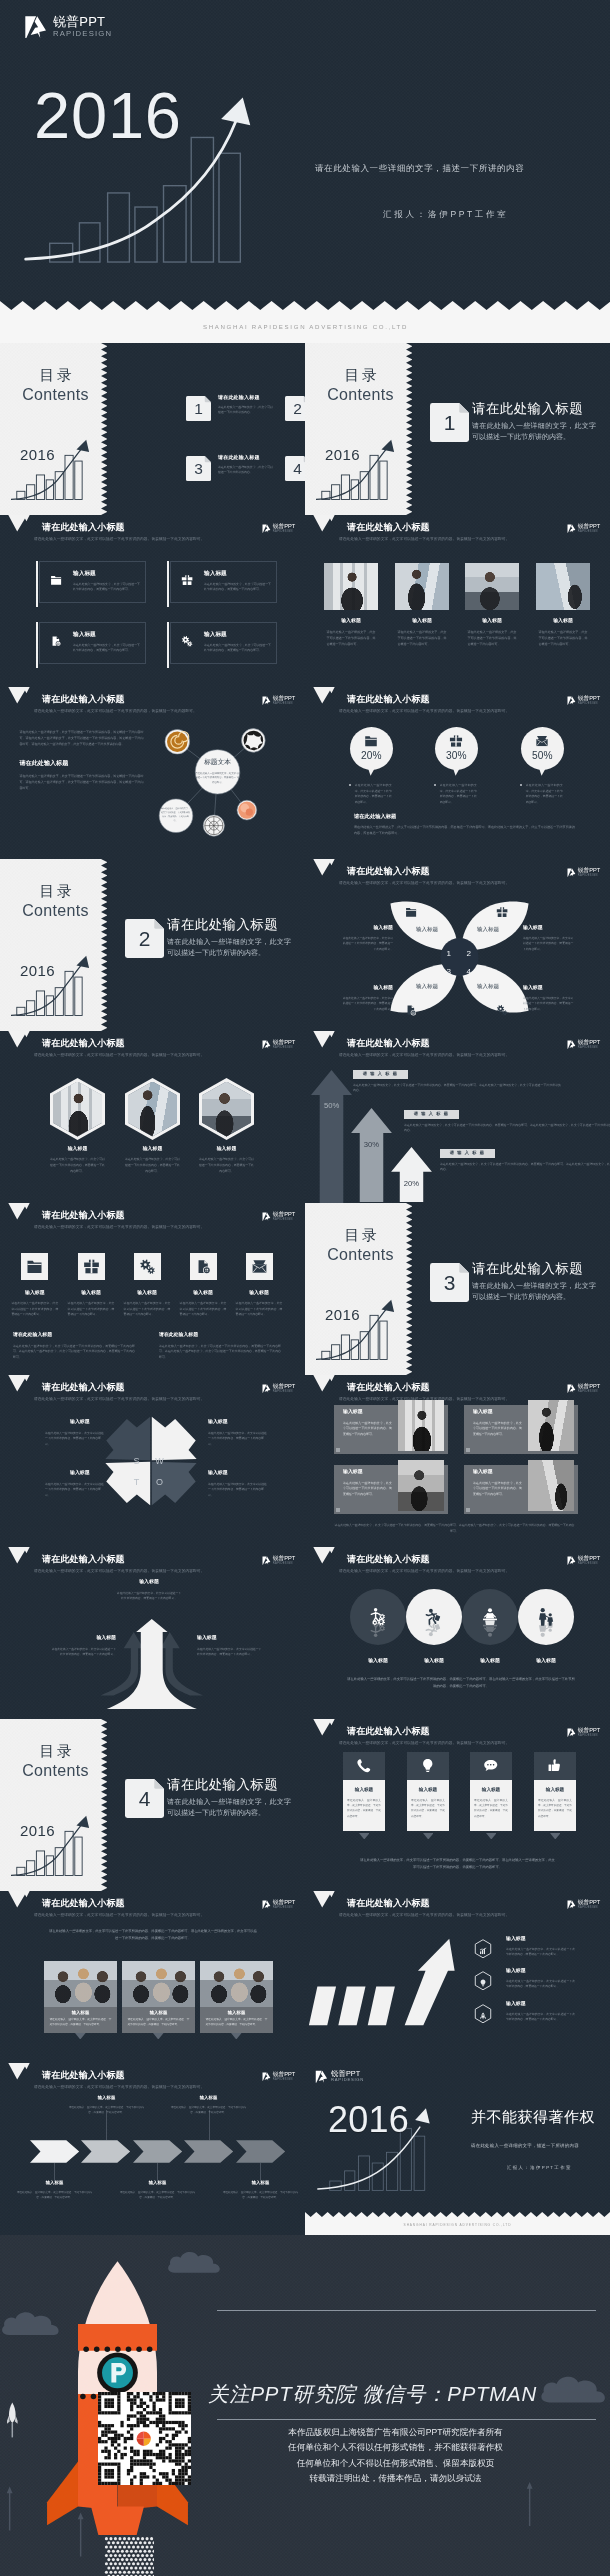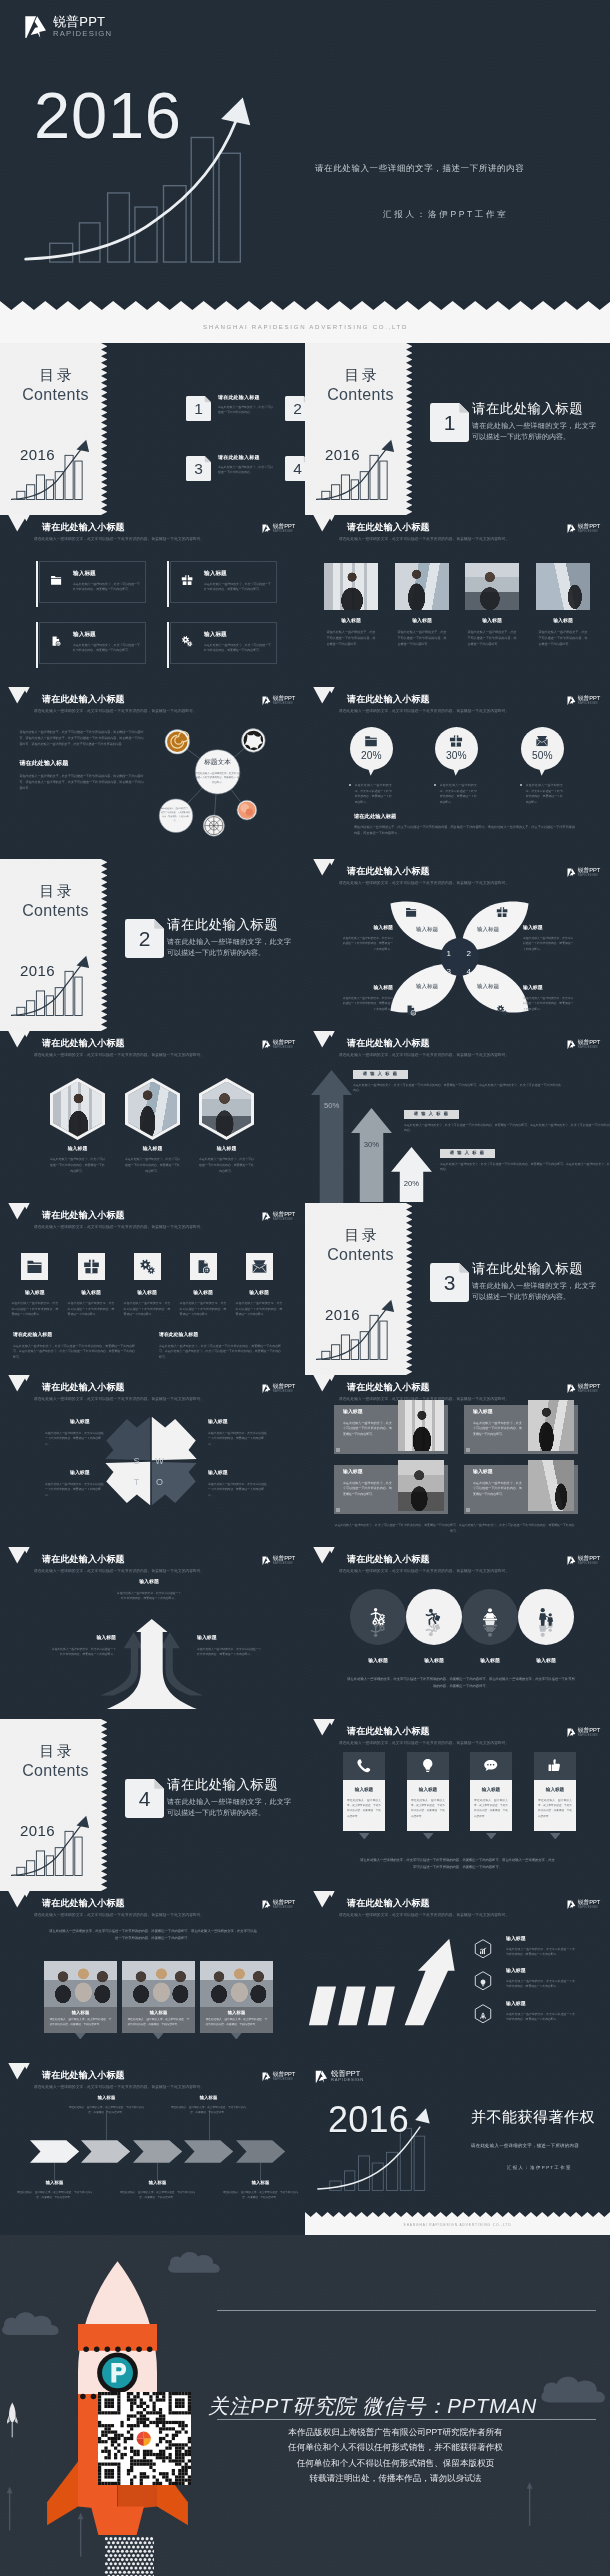--- a/index.html
+++ b/index.html
@@ -285,21 +285,21 @@
 .exhaust{position:absolute;left:104px;top:301px;width:50px;height:44px;display:block;}
 .qr{position:absolute;left:98px;top:157px;width:93px;height:93px;display:block;}
 .qrlogo{position:absolute;left:134px;top:194px;width:19.5px;height:19.5px;}
 .qrlogo svg{width:19.5px;height:19.5px;display:block;}
 .ftop{position:absolute;left:217px;top:75px;width:379px;height:0.8px;background:#8b949f;}
 .fhl{position:absolute;left:212px;top:85px;font-size:50px;font-weight:700;letter-spacing:-0.8px;line-height:1;
   white-space:nowrap;font-family:"Liberation Sans",sans-serif;}
 .fh1{color:#ffffff;text-shadow:3.3px 3.3px 0 #161d27;}
 .fh2{color:#ffffff;margin-left:21px;text-shadow:3.3px 3.3px 0 #161d27;}
 .ftag{position:absolute;left:208px;top:145px;width:383px;font-size:20.4px;color:#eef1f4;font-style:italic;
-  letter-spacing:0.8px;white-space:nowrap;margin-top:12px;}
+  letter-spacing:0.8px;white-space:nowrap;}
 .fmid{position:absolute;left:217px;top:184px;width:379px;height:0.8px;background:#8b949f;}
 .fcp{position:absolute;left:261px;top:190px;width:269px;text-align:center;font-size:8.6px;color:#e7eaee;line-height:1.8;}
 </style>
 </head>
 <body>
 
 <div class="page">
 <div class="cover">
 <div class="texbg"></div>
 <div class="logo">

